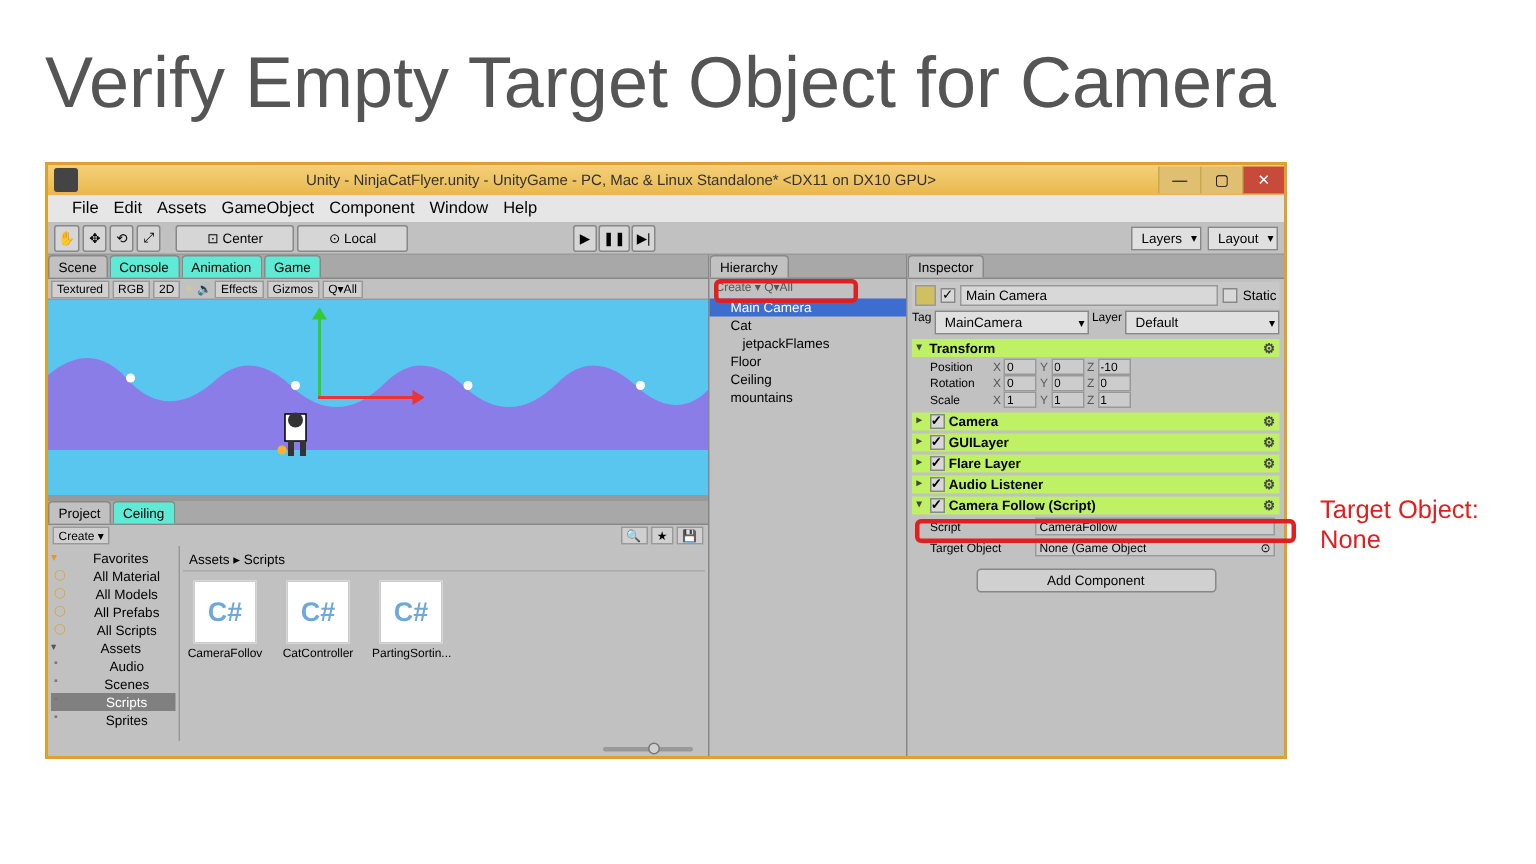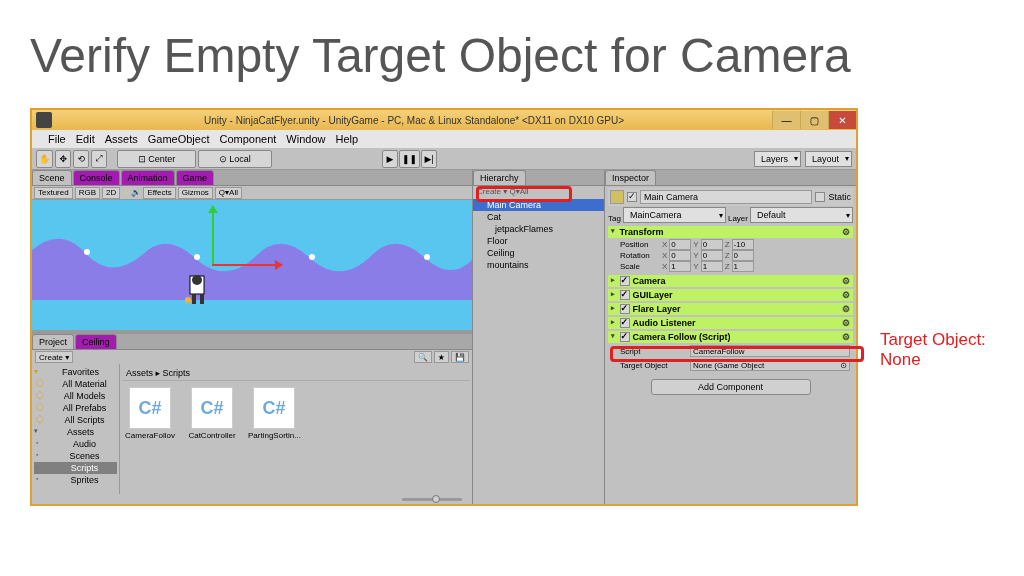--- a/index.html
+++ b/index.html
@@ -20,21 +20,21 @@
 .play-controls { position: absolute; left: 350px; display: flex; gap: 1px; }
 .right-toolbar { margin-left: auto; display: flex; gap: 4px; text-align: right; }
 .dropdown { height: 16px; background: #e0e0e0; border: 1px solid #888; padding: 0 12px 0 6px; font-size: 9px; position: relative; display: inline-flex; align-items: center; }
 .dropdown:after { content: "▾"; position: absolute; right: 2px; font-size: 8px; }
 .main-area { display: flex; height: calc(100% - 60px); }
 .left-col { width: 440px; display: flex; flex-direction: column; }
 .mid-col { width: 132px; background: #c1c1c1; border-left: 1px solid #888; }
 .right-col { flex: 1; background: #c1c1c1; border-left: 1px solid #888; }
 .tabs { height: 16px; display: flex; align-items: flex-end; background: #a8a8a8; border-bottom: 1px solid #888; }
 .tab { height: 15px; padding: 0 6px; background: #c1c1c1; border: 1px solid #888; border-bottom: none; border-radius: 3px 3px 0 0; font-size: 9px; display: inline-flex; align-items: center; margin-right: 1px; }
-.tab.inactive { background: #a21caf; }
+.tab.inactive { background: #5eead4; }
 .scene-toolbar { height: 14px; background: #c1c1c1; display: flex; align-items: center; gap: 2px; padding: 0 2px; font-size: 8px; border-bottom: 1px solid #999; }
 .mini-btn { height: 12px; padding: 0 3px; background: #d0d0d0; border: 1px solid #999; font-size: 8px; display: inline-flex; align-items: center; }
 .scene-view { height: 130px; background: #8b7de8; position: relative; overflow: hidden; }
 .sky { position: absolute; inset: 0; background: #59c6f0; }
 .mountains { position: absolute; left: 0; right: 0; top: 20px; height: 80px; }
 .mtn-path { fill: #8b7de8; }
 .char { position: absolute; left: 150px; top: 70px; width: 34px; height: 40px; }
 .gizmo-y { position: absolute; left: 180px; top: 6px; width: 2px; height: 60px; background: #3c3; }
 .gizmo-y:before { content: ""; position: absolute; top: -6px; left: -4px; border: 5px solid transparent; border-bottom: 8px solid #3c3; }
 .gizmo-x { position: absolute; left: 180px; top: 64px; width: 70px; height: 2px; background: #e33; }
@@ -57,21 +57,21 @@
 .asset-grid { display: flex; gap: 10px; padding: 6px 2px; }
 .asset { width: 52px; text-align: center; font-size: 8px; }
 .asset-icon { width: 42px; height: 42px; background: #fff; border: 1px solid #ccc; margin: 0 auto 2px; display: flex; align-items: center; justify-content: center; font-size: 18px; color: #6fa8dc; font-weight: bold; }
 .hierarchy-list { padding: 2px 0; font-size: 9px; }
 .h-item { padding: 1px 6px 1px 14px; }
 .h-item.sel { background: #3d6dce; color: #fff; }
 .h-create { font-size: 8px; padding: 1px 4px; color: #555; }
 .insp-body { padding: 2px 3px; font-size: 9px; }
 .insp-header { display: flex; align-items: center; gap: 3px; padding: 2px; background: #c8c8c8; }
 .insp-name-input { flex: 1; height: 14px; background: #d8d8d8; border: 1px solid #999; font-size: 9px; padding: 0 3px; }
-.insp-row { display: flex; align-items: flex-end; gap: 2px; padding: 1px 0; font-size: 8px; }
+.insp-row { display: flex; align-items: flex-start; gap: 2px; padding: 1px 0; font-size: 8px; }
 .comp { margin-top: 2px; }
 .comp-header { background: #bef264; padding: 1px 3px; display: flex; gap: 3px; font-size: 9px; font-weight: bold; position: relative; }
 .comp-header:before { content: "▾"; font-size: 7px; margin-right: 2px; color: #444; }
 .comp-header.closed:before { content: "▸"; }
 .comp-gear { margin-left: auto; font-size: 9px; color: #444; }
 .comp-body { background: #c1c1c1; padding: 1px 3px 1px 12px; }
 .vec-row { display: flex; align-items: center; font-size: 8px; gap: 2px; }
 .vec-label { width: 40px; }
 .vec-axis { color: #555; }
 .vec-val { width: 22px; background: #ccc; border: 1px solid #999; height: 11px; font-size: 8px; padding: 0 1px; }

